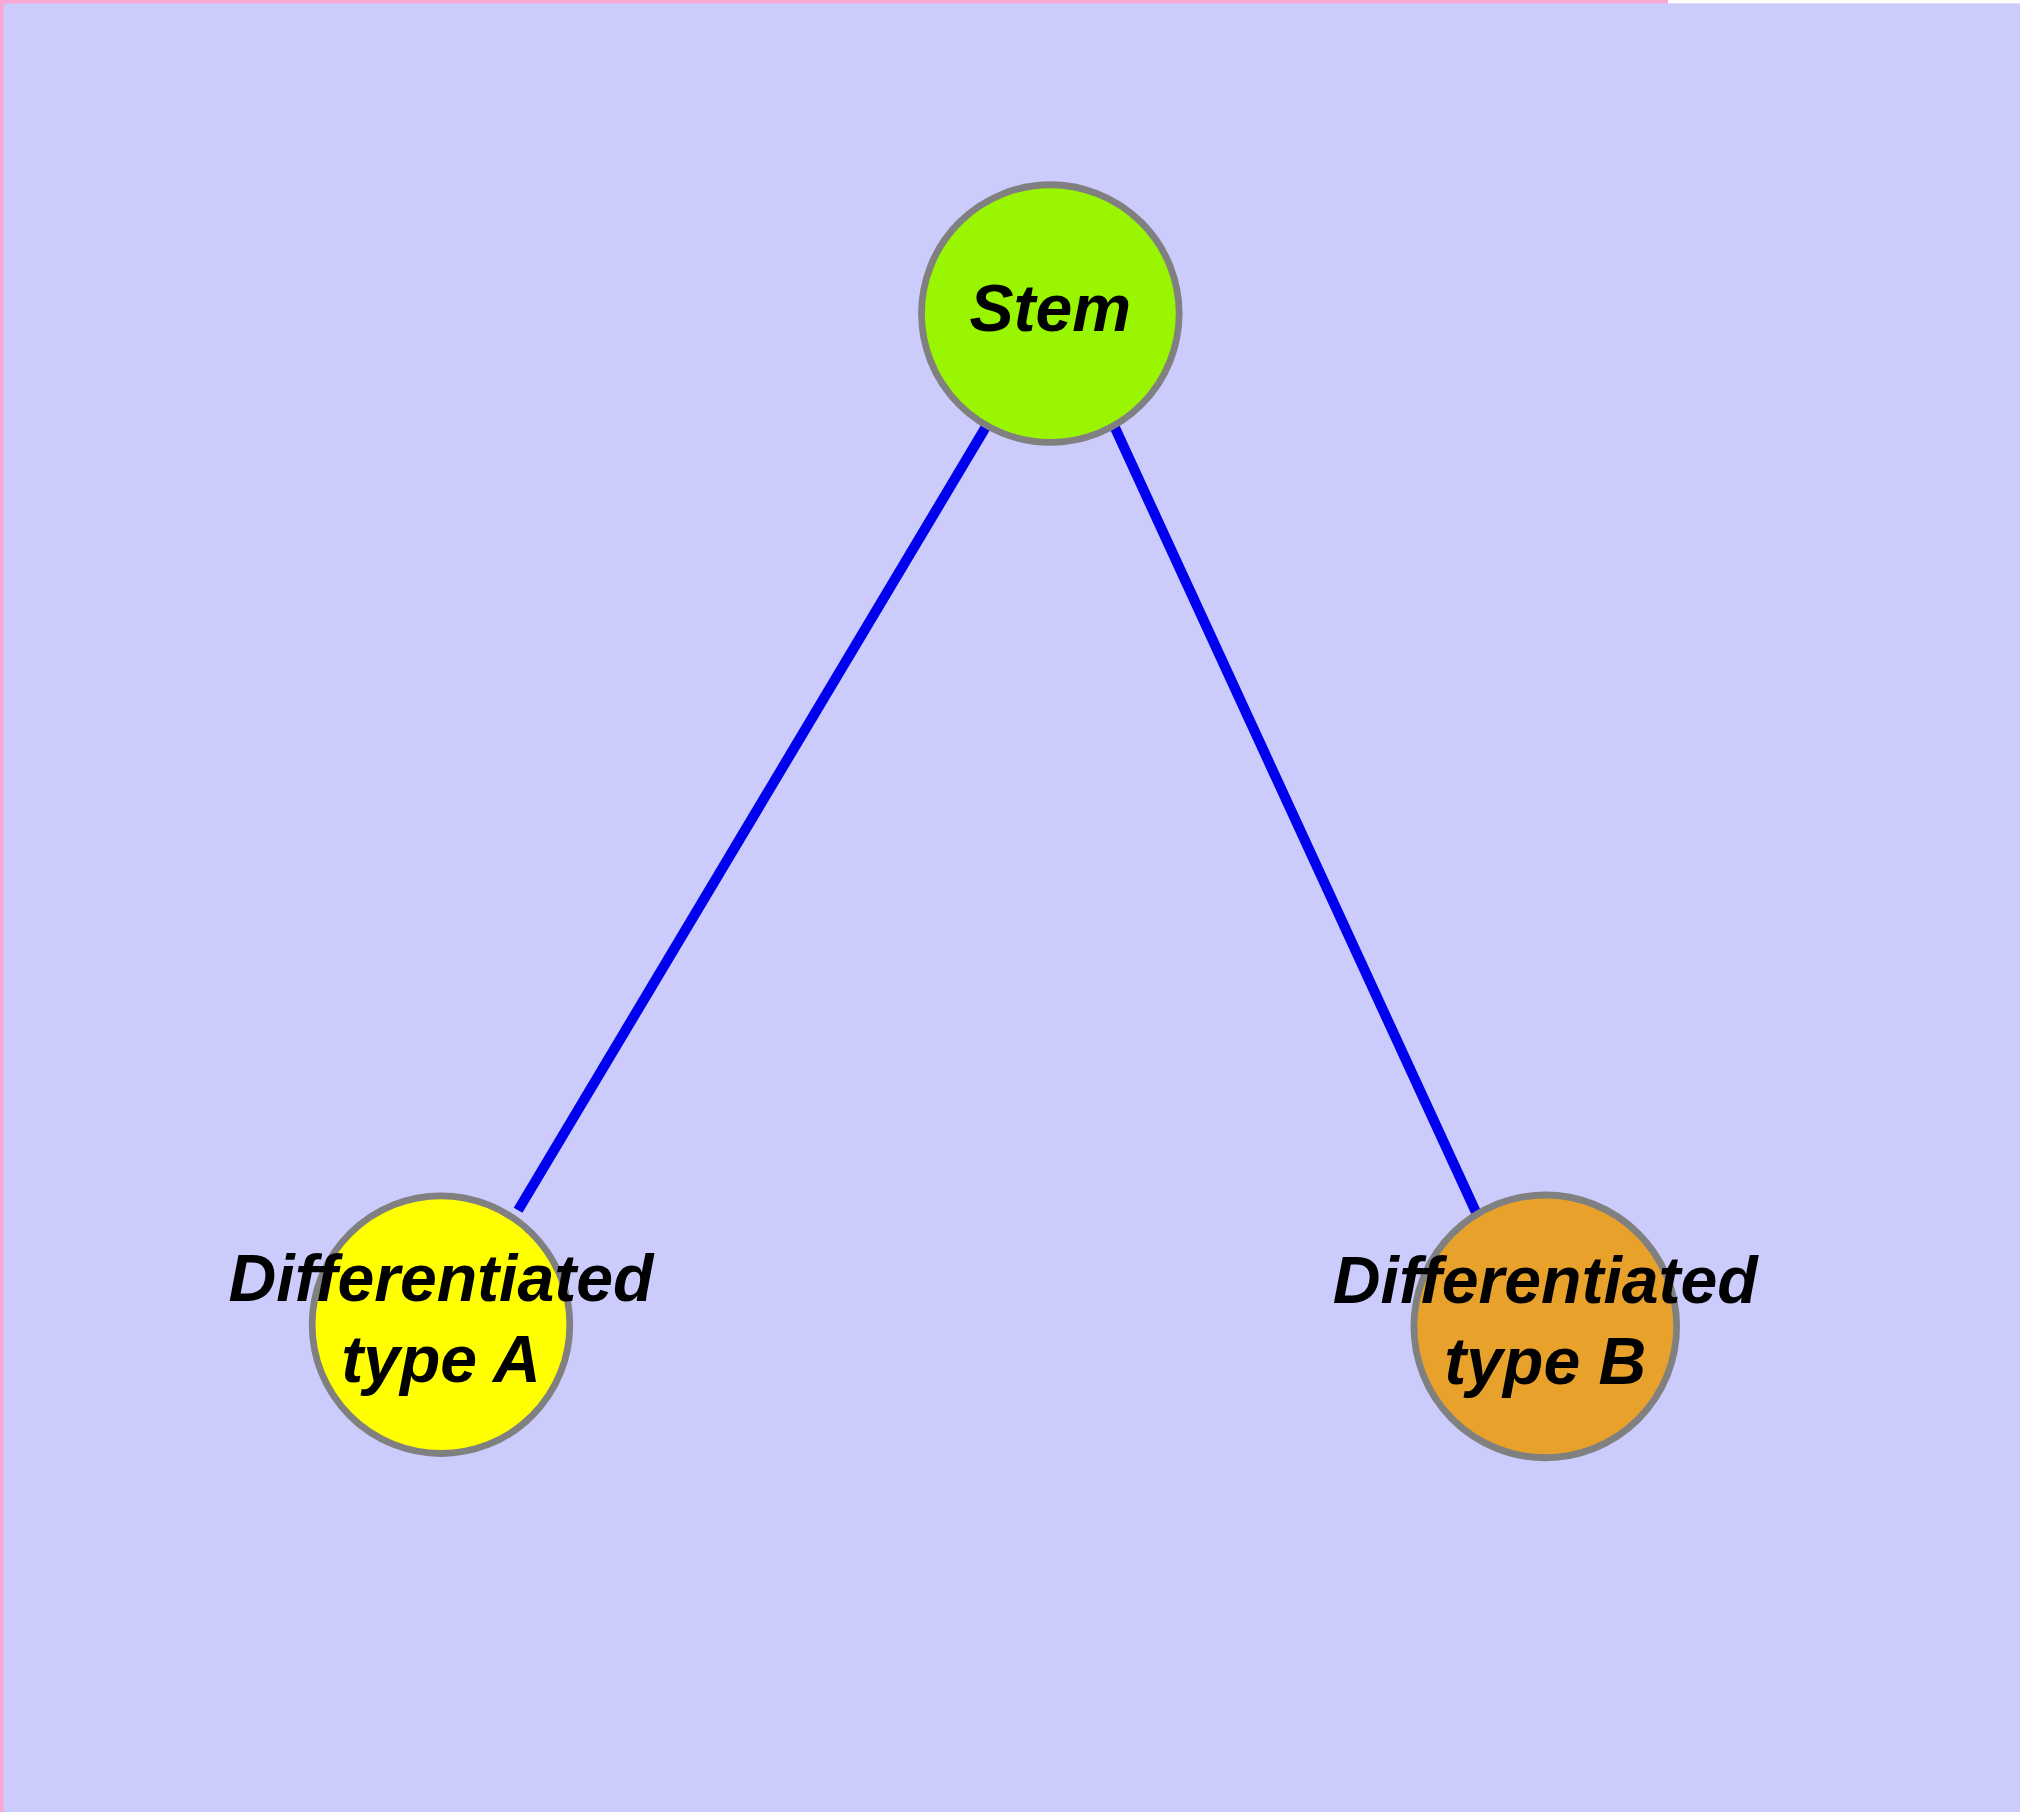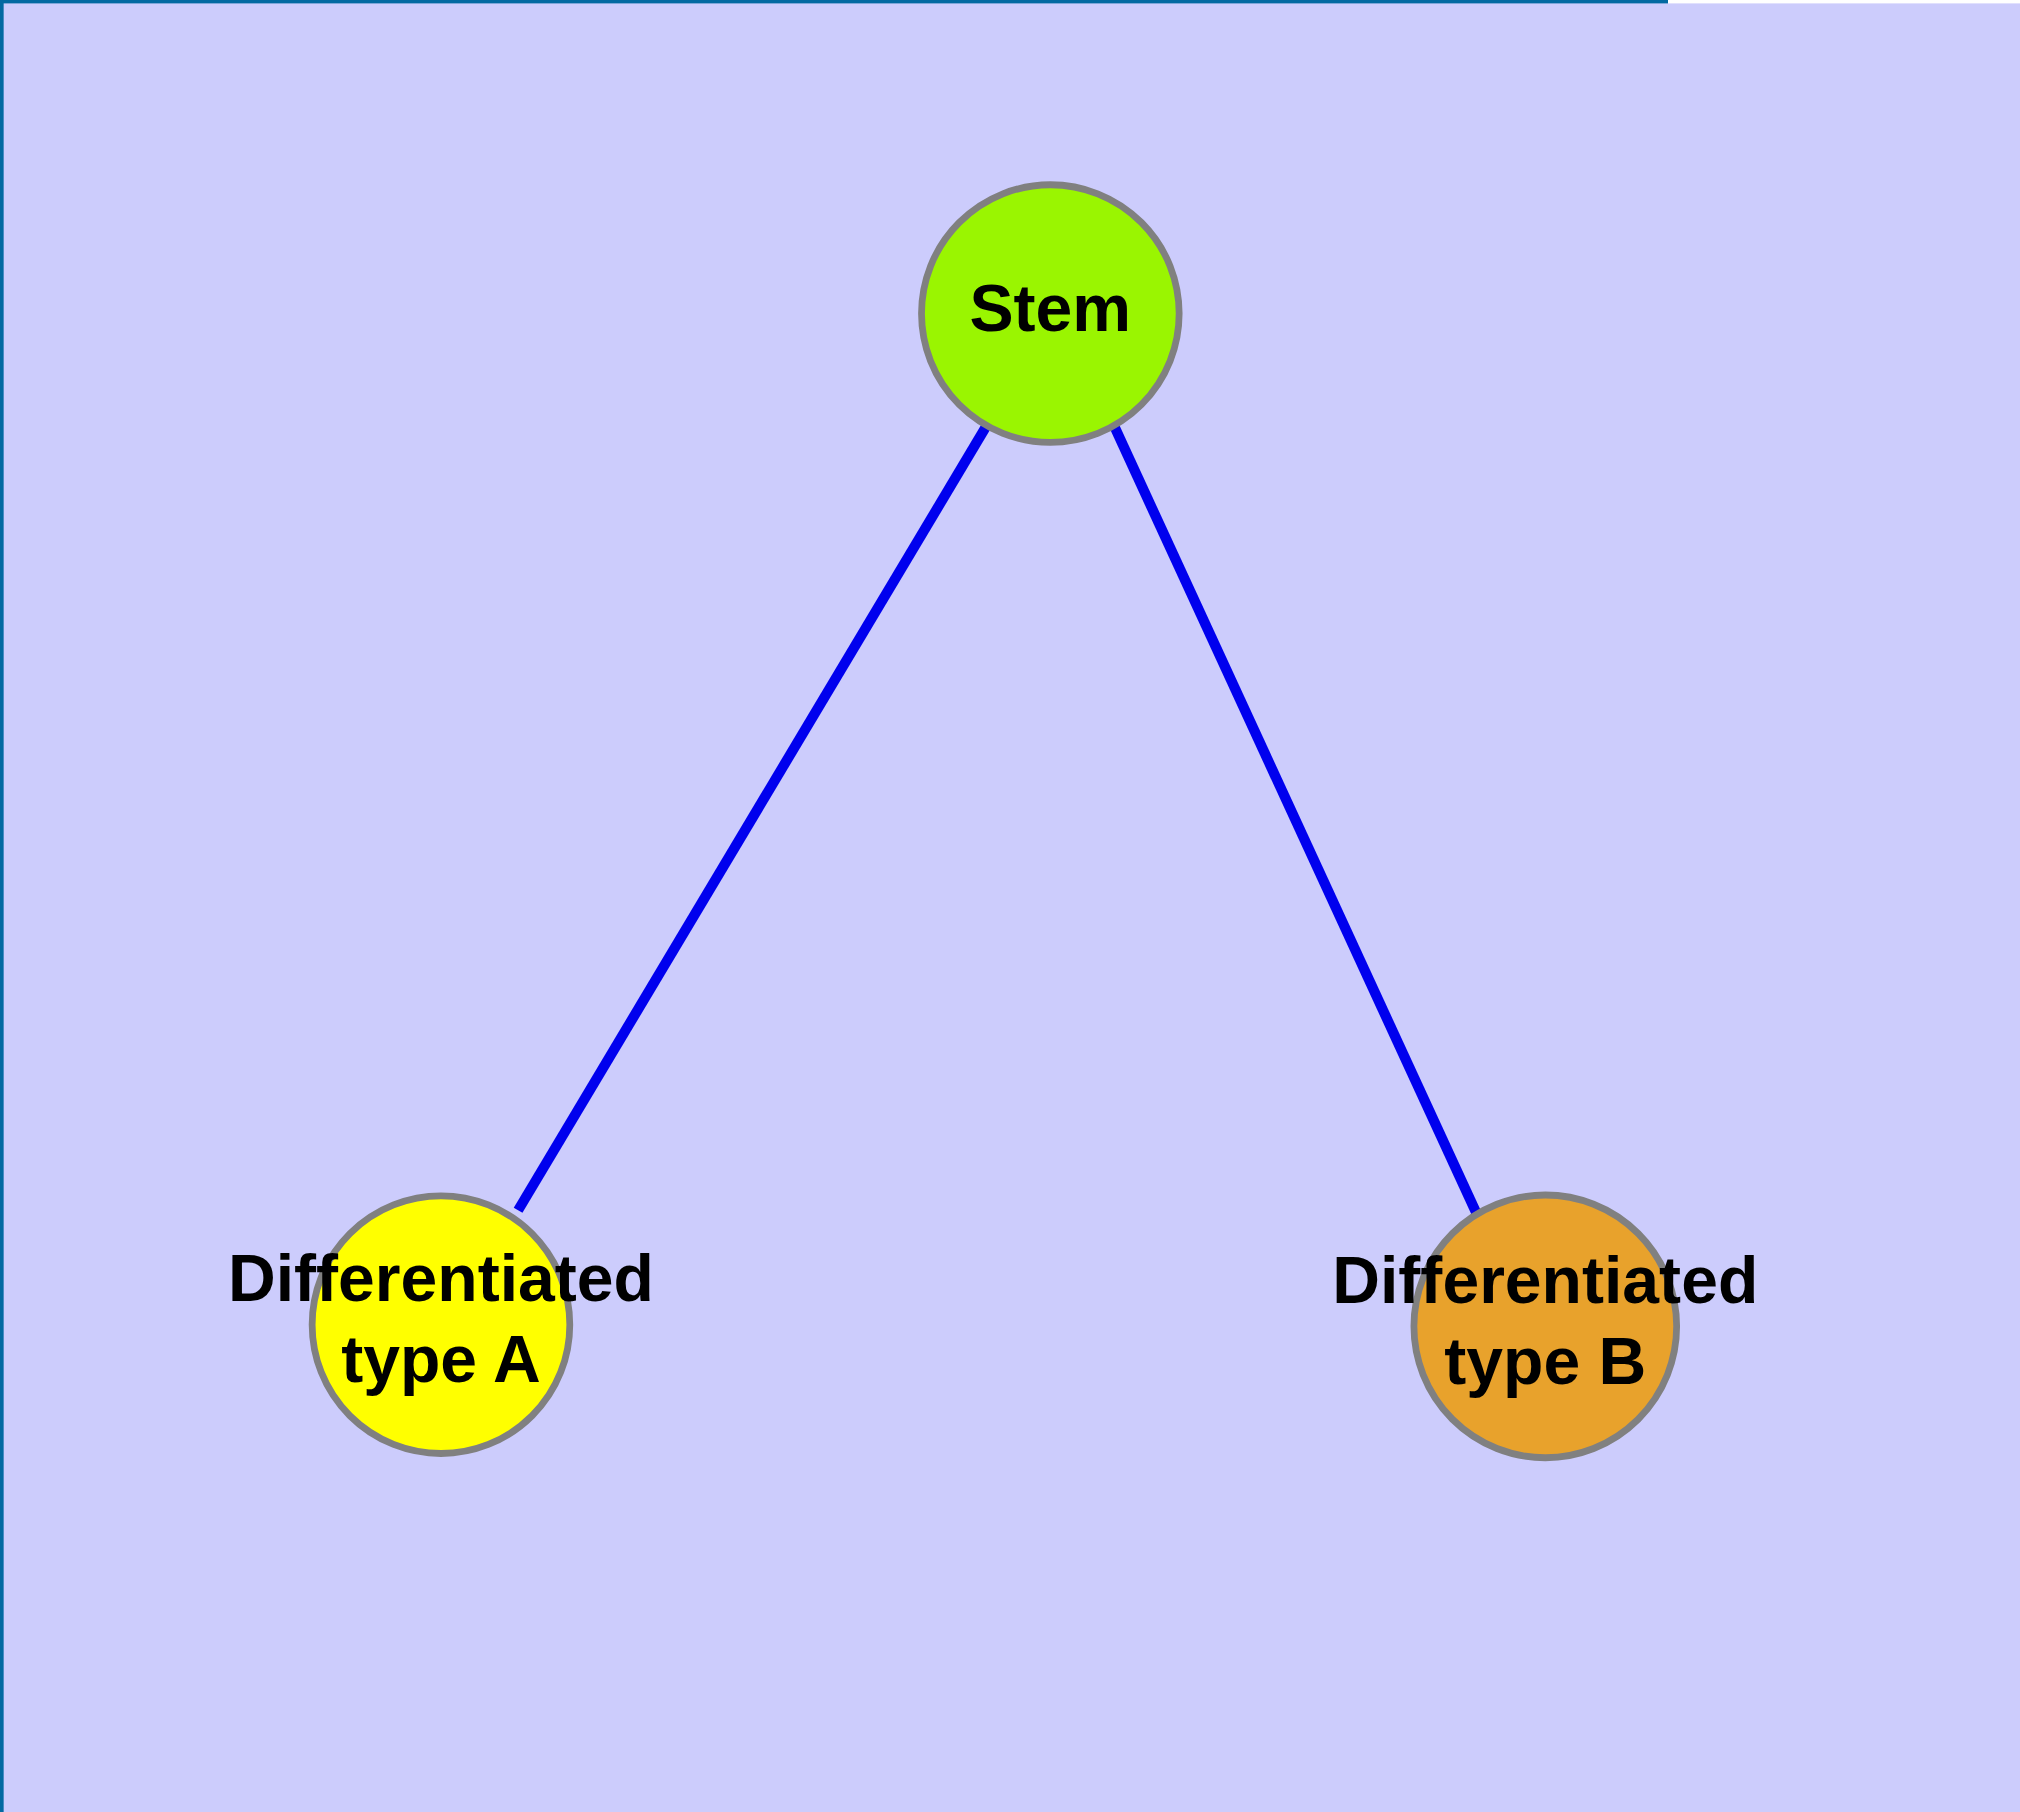--- a/index.html
+++ b/index.html
@@ -40,21 +40,21 @@
     font-weight: bold;
     fill: #000000;
     text-anchor: middle;
     dominant-baseline: middle;
     paint-order: normal;
   }
 </style>
 </head>
 <body style="width: 2021px; height: 1812px;">
 
-<div id="canvas" style="width: 1668px; height: 1812px; background: #0369a1;">
+<div id="canvas" style="width: 1668px; height: 1812px; background: #f9a8d4; font-style: italic;">
   <svg id="graph-svg" viewBox="0 0 2384 2138" xmlns="http://www.w3.org/2000/svg">
 
     <rect id="bg-rect" x="4" y="4" width="2380" height="2134" fill="#ccccfc"></rect>
 
     <g id="edges-group">
       <line class="edge-line" id="edge-0" x1="1164" y1="502" x2="611" y2="1428" stroke="#0000ee" stroke-width="12"></line>
       <line class="edge-line" id="edge-1" x1="1314" y1="502" x2="1742" y2="1432" stroke="#0000ee" stroke-width="12"></line>
     </g>
 
     <g id="nodes-group">

